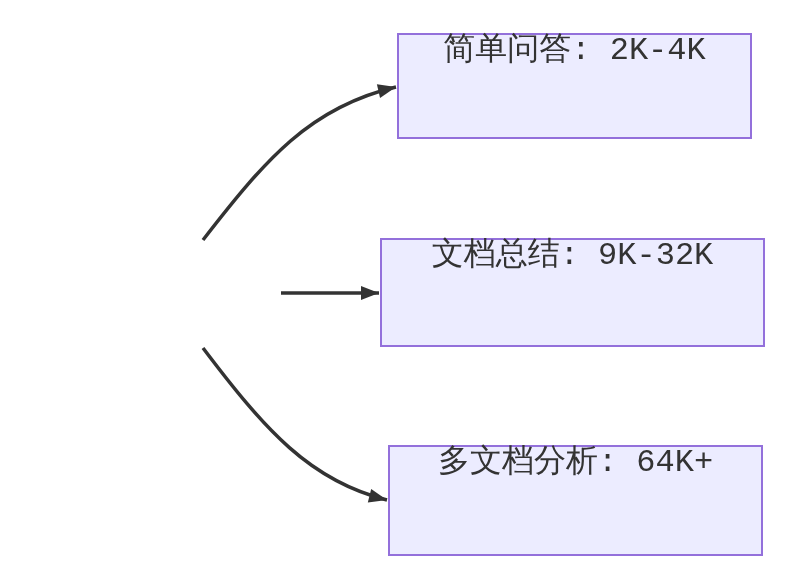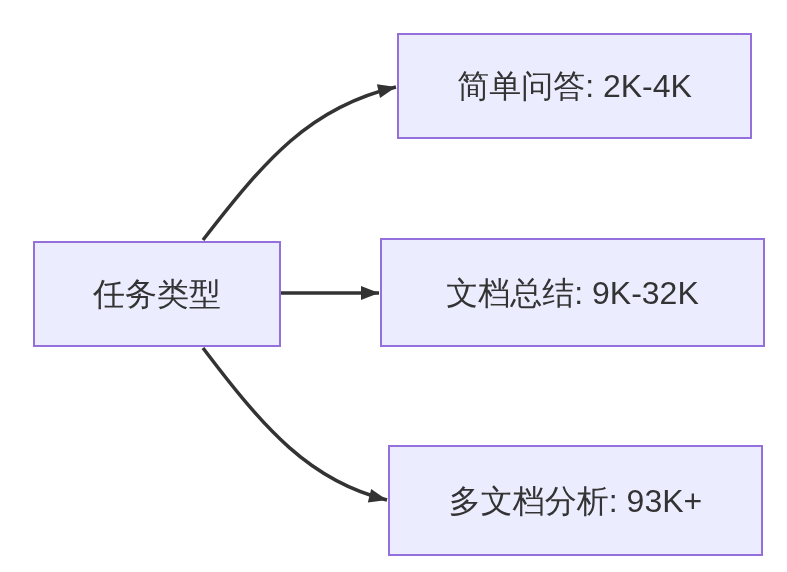--- a/index.html
+++ b/index.html
@@ -33,24 +33,25 @@
   }
   .node {
     position: absolute;
     box-sizing: border-box;
     background: var(--node-fill, #ECECFF);
     border: 2.5px solid var(--node-border, #9370DB);
     color: var(--text-color, #333333);
     font-size: 32px;
     line-height: 1;
     display: flex;
-    align-items: center;
+    align-items: flex-start;
     justify-content: center;
     text-align: center;
     white-space: nowrap;
+    font-family: Liberation Mono, monospace;
   }
   .node-root    { left: 33px;  top: 241px; width: 248px; height: 106px; }
   .node-top     { left: 397px; top: 33px;  width: 355px; height: 106px; }
   .node-middle  { left: 380px; top: 238px; width: 385px; height: 109px; }
   .node-bottom  { left: 388px; top: 445px; width: 375px; height: 111px; }
 </style>
 </head>
 <body>
 
 <div class="canvas">
@@ -59,29 +60,26 @@
     <defs>
       <marker id="arrowhead" viewBox="0 0 20 16" markerWidth="20" markerHeight="16" markerUnits="userSpaceOnUse" refX="19" refY="8" orient="auto">
         <path class="arrowhead" d="M1,1 L19,8 L1,15 Z"></path>
       </marker>
     </defs>
     <path class="edge" d="M 203 240 C 265 160, 310 107, 396 87" marker-end="url(#arrowhead)"></path>
     <path class="edge" d="M 281 293 L 379 293" marker-end="url(#arrowhead)"></path>
     <path class="edge" d="M 203 348 C 265 430, 310 481, 387 500" marker-end="url(#arrowhead)"></path>
   </svg>
 
-  <div class="node node-root">
-    <span>任务类型</span>
-  </div>
 
   <div class="node node-top">
     <span>简单问答: 2K-4K</span>
   </div>
 
   <div class="node node-middle">
     <span>文档总结: 9K-32K</span>
   </div>
 
   <div class="node node-bottom">
-    <span>多文档分析: 93K+</span>
+    <span>多文档分析: 64K+</span>
   </div>
 
 </div>
 
 </body></html>

